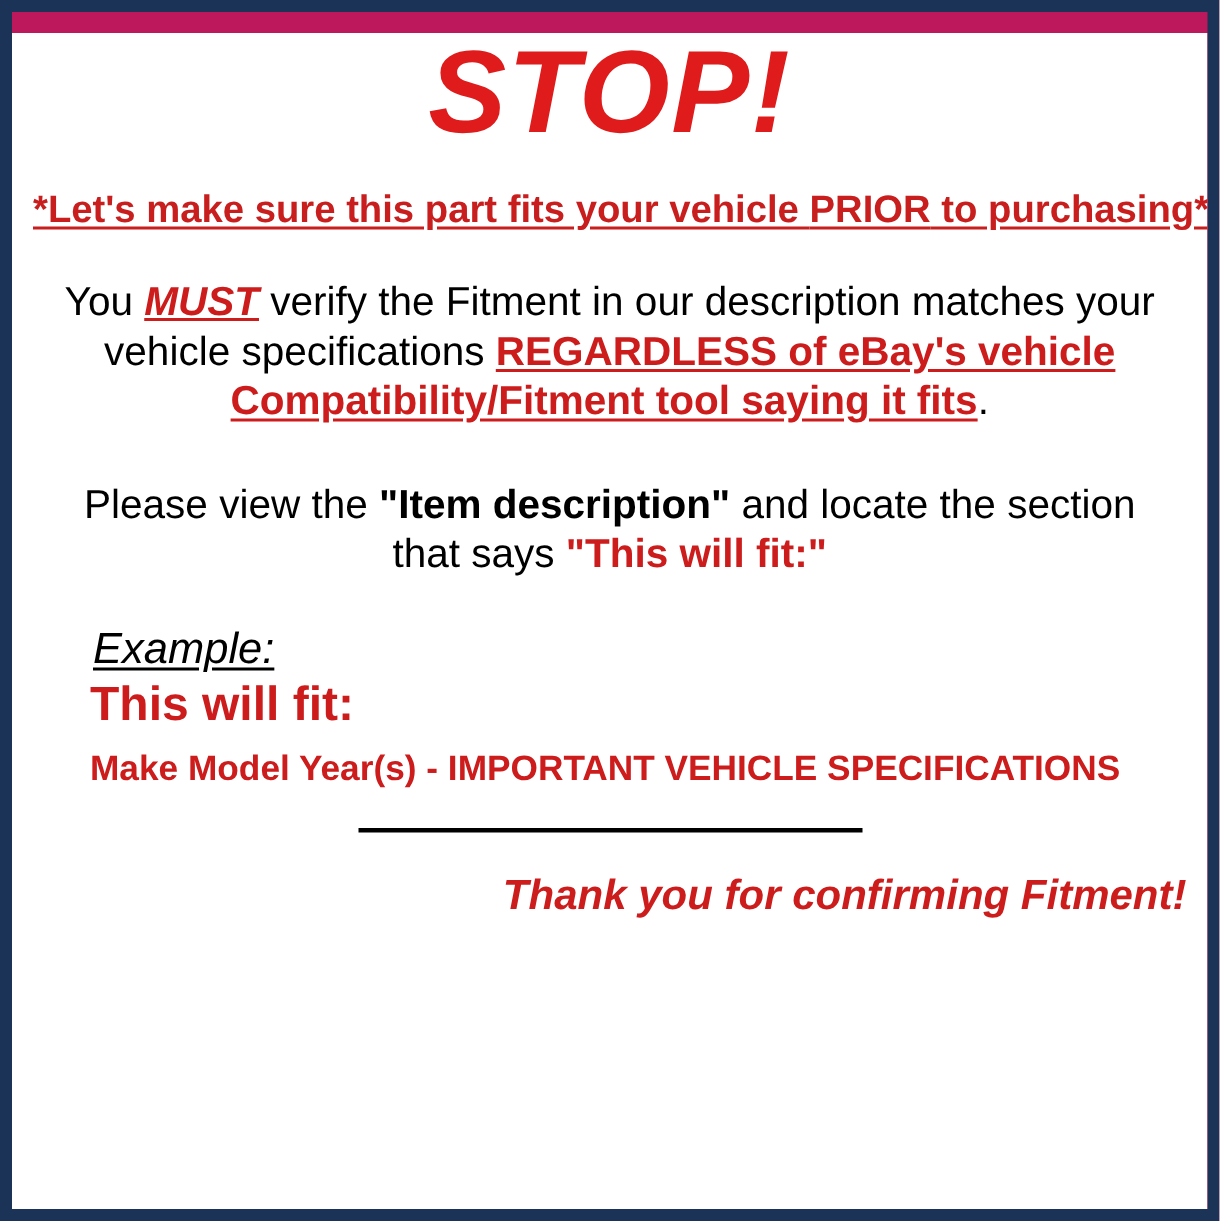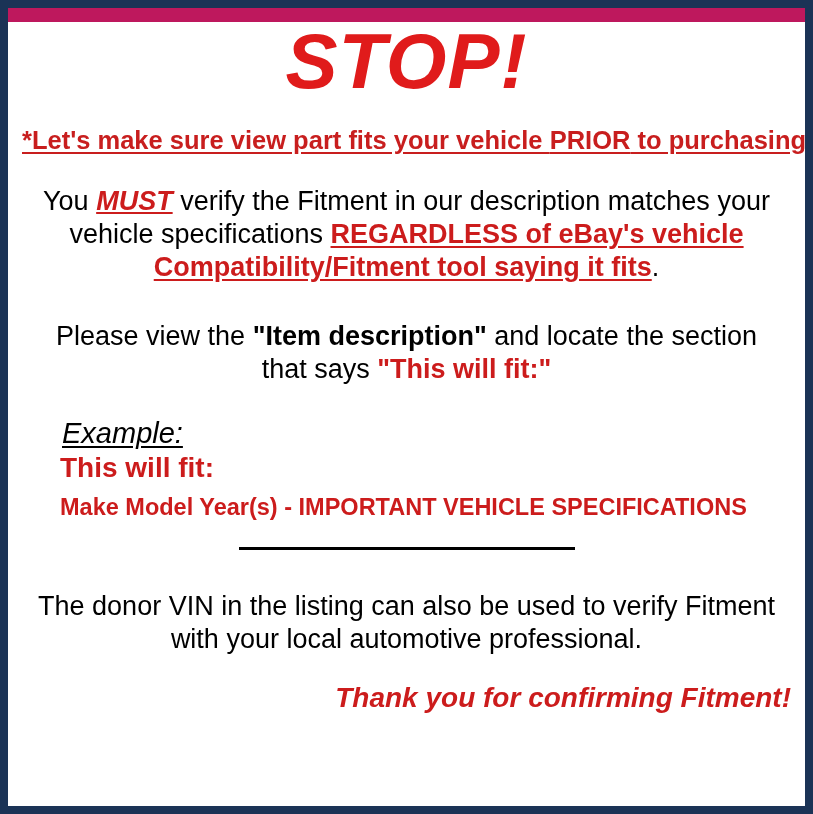--- a/index.html
+++ b/index.html
@@ -95,21 +95,21 @@
     color: #000000;
     font-style: italic;
     font-size: 29px;
     line-height: 1.1;
     text-decoration: underline;
     text-underline-offset: 3px;
   }
   .example-fit {
     color: #cc1c1c;
     font-weight: bold;
-    font-size: 28px;
+    font-size: 32px;
     line-height: 1.12;
     margin-top: 2px;
     margin-left: -2px;
   }
   .example-spec {
     color: #cc1c1c;
     font-weight: bold;
     font-size: 23.5px;
     line-height: 1.1;
     margin-top: 12px;
@@ -142,21 +142,21 @@
 </style>
 </head>
 <body>
 
 <div id="notice-card">
   <div class="inner">
 
     <div class="stop-title">STOP!</div>
 
     <div class="subtitle">
-      <span class="u">*Let's make sure view part fits your vehicle </span><span class="u it">PRIOR</span><span class="u"> to purchasing*</span>
+      <span class="u">*Let's make sure this part fits your vehicle </span><span class="u it">PRIOR</span><span class="u"> to purchasing*</span>
     </div>
 
     <p class="para" id="para-must">
       <span>You </span><span class="redbiu">MUST</span><span> verify the Fitment in our description matches your vehicle specifications </span><span class="redbu">REGARDLESS of eBay's vehicle Compatibility/Fitment tool saying it fits</span><span>.</span>
     </p>
 
     <p class="para" id="para-desc">
       <span>Please view the </span><span class="b">"Item description"</span><span> and locate the section that says </span><span class="red-b">"This will fit:"</span>
     </p>
 
@@ -166,18 +166,17 @@
       </div>
       <div class="example-fit">This will fit:</div>
       <div class="example-spec">Make Model Year(s) - IMPORTANT VEHICLE SPECIFICATIONS</div>
     </div>
 
     <div class="divider-wrap">
       <div class="divider-line"></div>
     </div>
 
 
-    <p class="para" id="para-vin">The donor VIN in the listing can also be used to verify Fitment with your local automotive professional.</p>
 
     <div class="closing">Thank you for confirming Fitment!</div>
 
   </div>
 </div>
 
 </body></html>

